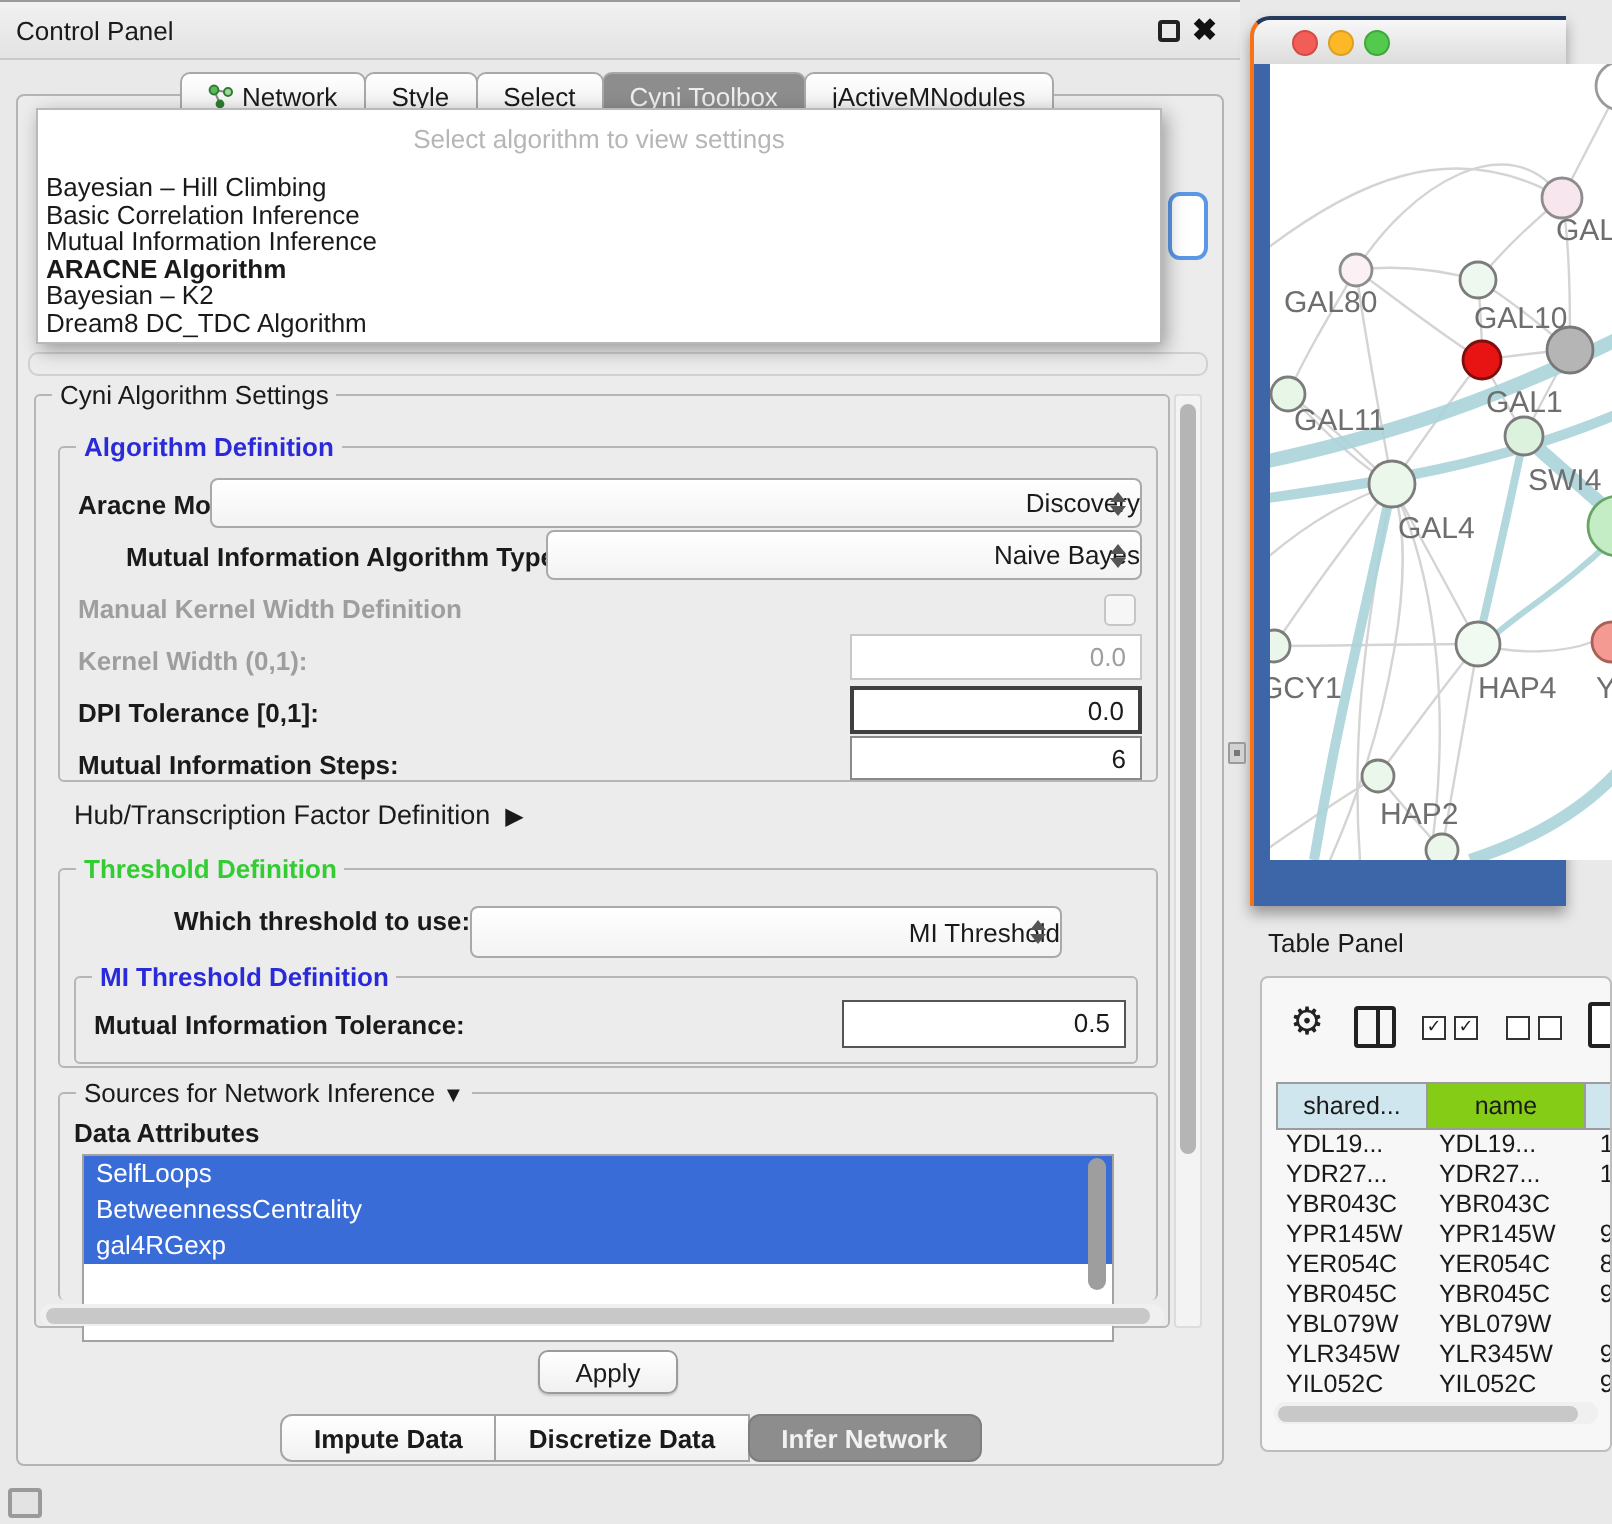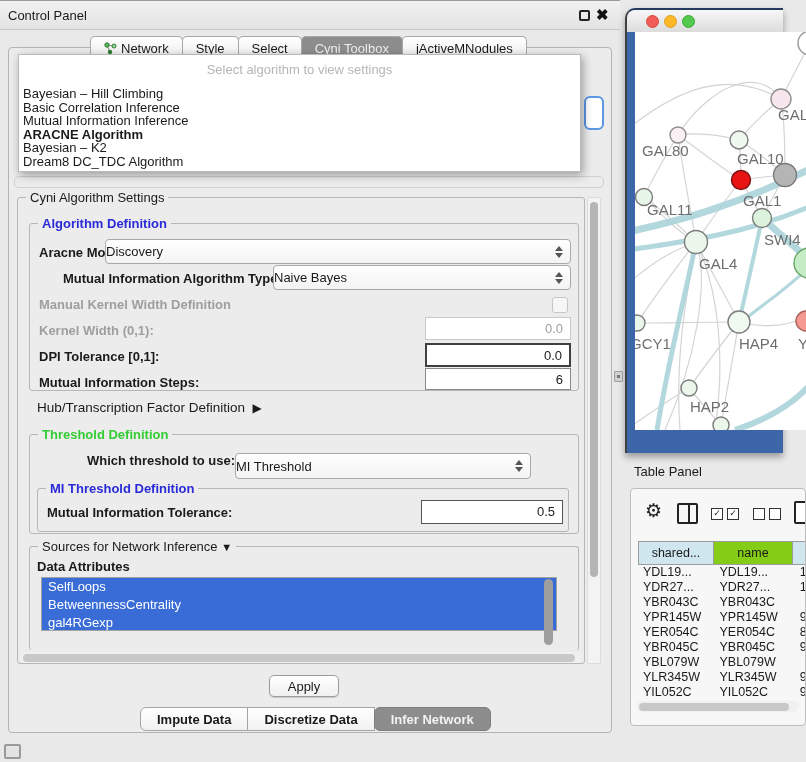--- a/index.html
+++ b/index.html
@@ -33,21 +33,21 @@
   
   .gbox{border:1px solid #b6b6b6;border-radius:3px;}
   .glabel{position:absolute;top:-8px;left:8px;background:#ececec;padding:0 4px;white-space:nowrap;}
   .blue{color:#2a2ad8;font-weight:bold;}
   .green{color:#33cc33;font-weight:bold;}
   .bold{font-weight:bold;}
   .dim{color:#9e9e9e;}
   .lbl{position:absolute;white-space:nowrap;}
   .field{position:absolute;background:#fff;text-align:right;padding:3px 7px;box-sizing:border-box;}
   .combo{position:absolute;background:linear-gradient(#ffffff,#f3f3f3);border:1px solid #a9a9a9;
-    border-radius:4px;display:flex;align-items:center;box-sizing:border-box;}
+    border-radius:4px;display:flex;align-items:center;padding-left:13px;box-sizing:border-box;justify-content:flex-end;}
   .arrows{position:absolute;right:7px;top:50%;transform:translateY(-50%);display:flex;flex-direction:column;gap:2px;}
   .tri-up{width:0;height:0;border-left:4px solid transparent;border-right:4px solid transparent;border-bottom:5px solid #555;}
   .tri-dn{width:0;height:0;border-left:4px solid transparent;border-right:4px solid transparent;border-top:5px solid #555;}
   .checkbox{position:absolute;width:14px;height:14px;border:1px solid #c6c6c6;border-radius:3px;background:#f6f6f6;}
   .attr-list{background:#fff;border:1px solid #a2a2a2;overflow:hidden;}
   .attr-item{height:18px;line-height:18px;padding-left:6px;background:#3a6cd7;color:#fff;white-space:nowrap;}
   .vscroll{background:#f3f3f3;border:1px solid #dcdcdc;border-radius:2px;}
   .vthumb{position:absolute;left:2px;width:8px;background:#b5b5b5;border-radius:5px;}
   .hscroll{background:#f0f0f0;border-radius:6px;}
   .hthumb{position:absolute;top:2px;height:8px;background:#c8c8c8;border-radius:5px;}
@@ -55,21 +55,21 @@
     text-align:center;box-shadow:0 1px 1px rgba(0,0,0,.15);}
   .seg{position:absolute;display:flex;height:24px;z-index:2;}
   .seg-item{border:1px solid #a5a5a5;background:linear-gradient(#ffffff,#f1f1f1);
     display:flex;align-items:center;justify-content:center;padding:0 16px;margin-left:-1px;font-weight:bold;}
   .seg-item:first-child{border-radius:6px 0 0 6px;}
   .seg-item:last-child{border-radius:0 6px 6px 0;}
   .seg-item.selected{background:#8d8d8d;color:#f2f2f2;border-color:#7e7e7e;border-radius:6px;}
 
   
   .net-window{left:625px;top:8px;width:158px;height:445px;background:#3d66a8;
-    border-top:2px solid #263a5e;border-left:2px solid #404040;border-radius:10px 0 0 0;
+    border-top:2px solid #263a5e;border-left:2px solid #f97316;border-radius:10px 0 0 0;
     box-shadow:0 4px 7px rgba(0,0,0,.35);}
   .net-titlebar{position:absolute;left:0;top:0;right:0;height:22px;background:linear-gradient(#f7f7f7,#dcdcdc);border-radius:8px 0 0 0;}
   .light{position:absolute;top:5px;width:11px;height:11px;border-radius:50%;}
   .net-canvas{position:absolute;left:8px;top:22px;width:173px;height:398px;background:#fff;overflow:hidden;}
   .grip{left:614px;top:371px;width:9px;height:11px;background:#d2d2d2;border:1px solid #9b9b9b;border-radius:1px;}
   .grip-dot{position:absolute;left:2px;top:3px;width:3px;height:3px;background:#777;}
 
   
   .tp-title{left:634px;top:464px;}
   .tp-box{left:630px;top:488px;width:176px;height:238px;background:#f7f7f7;border:1px solid #bdbdbd;border-radius:4px;overflow:hidden;}
@@ -147,21 +147,21 @@
         <div class="abs gbox" style="left:7px;top:53px;width:532px;height:44px;">
           <span class="glabel blue">MI Threshold Definition</span>
           <span class="lbl bold" style="left:9px;top:16px;">Mutual Information Tolerance:</span>
           <div class="field" style="left:383px;top:11px;width:142px;height:24px;border:1.5px solid #555;">0.5</div>
         </div>
       </div>
 
       <div class="abs gbox" style="left:11px;top:348px;width:550px;height:104px;border-bottom:none;">
         <span class="glabel"><span>Sources for Network Inference</span> <span style="font-size:11px;">▼</span></span>
         <span class="lbl bold" style="left:7px;top:12px;">Data Attributes</span>
-        <div class="abs attr-list" style="left:11px;top:30px;width:516px;height:54px;" id="attr-list">
+        <div class="abs attr-list" style="left:11px;top:30px;width:516px;height:94px;" id="attr-list">
             <div class="attr-item">SelfLoops</div>
             <div class="attr-item">BetweennessCentrality</div>
             <div class="attr-item">gal4RGexp</div>
           </div>
         <div class="abs" style="left:514px;top:32px;width:9px;height:66px;background:#9e9e9e;border-radius:5px;"></div>
       </div>
 
       <div class="abs hscroll" style="left:2px;top:454px;width:562px;height:11px;">
         <div class="hthumb" style="left:3px;width:552px;"></div>
       </div>

